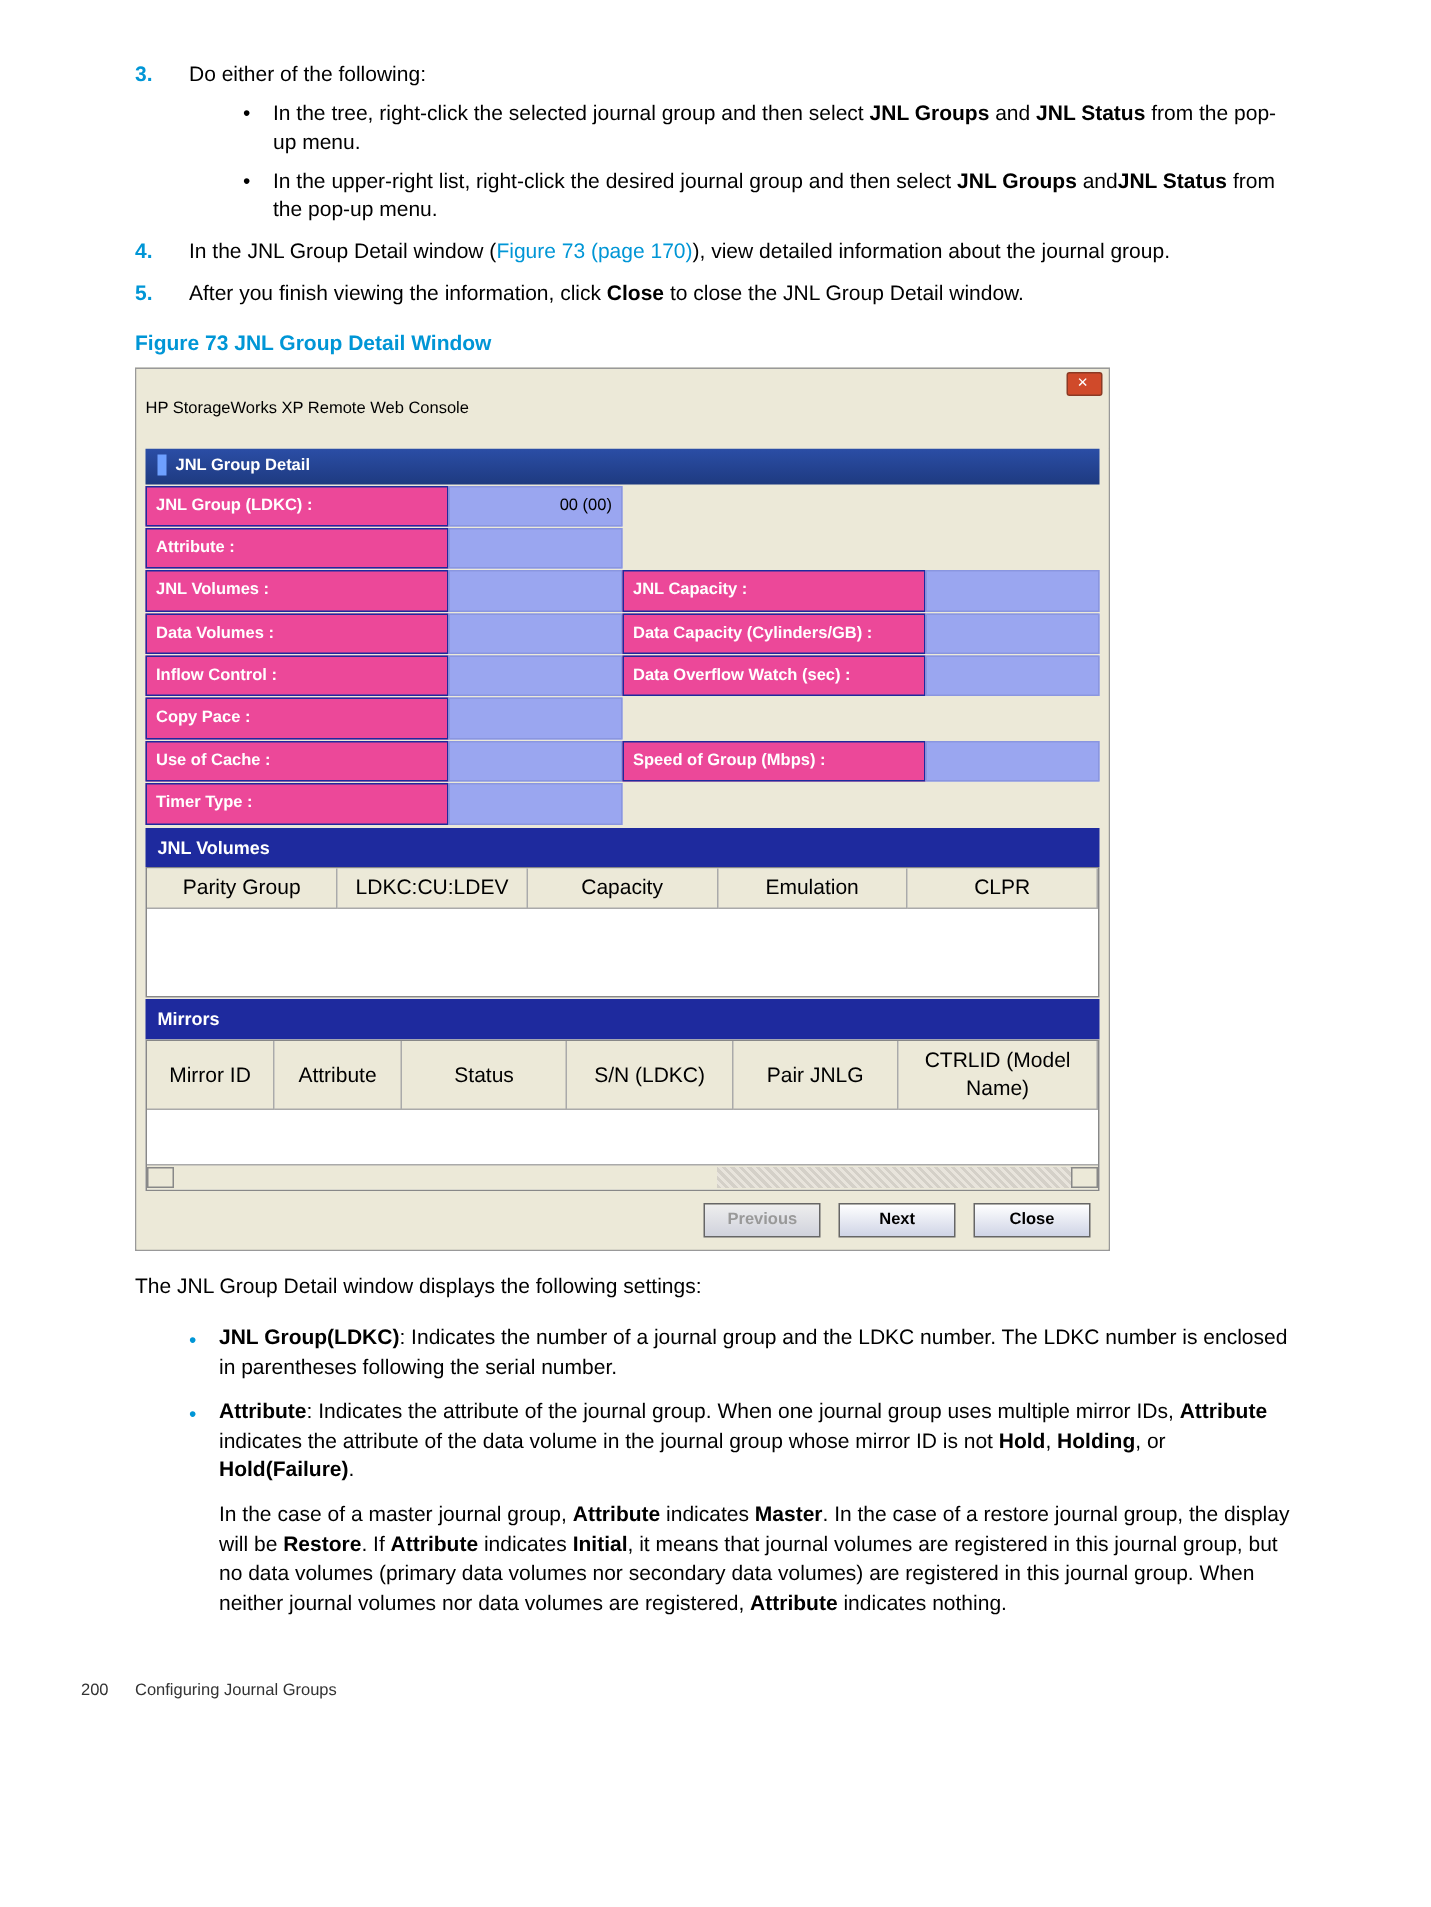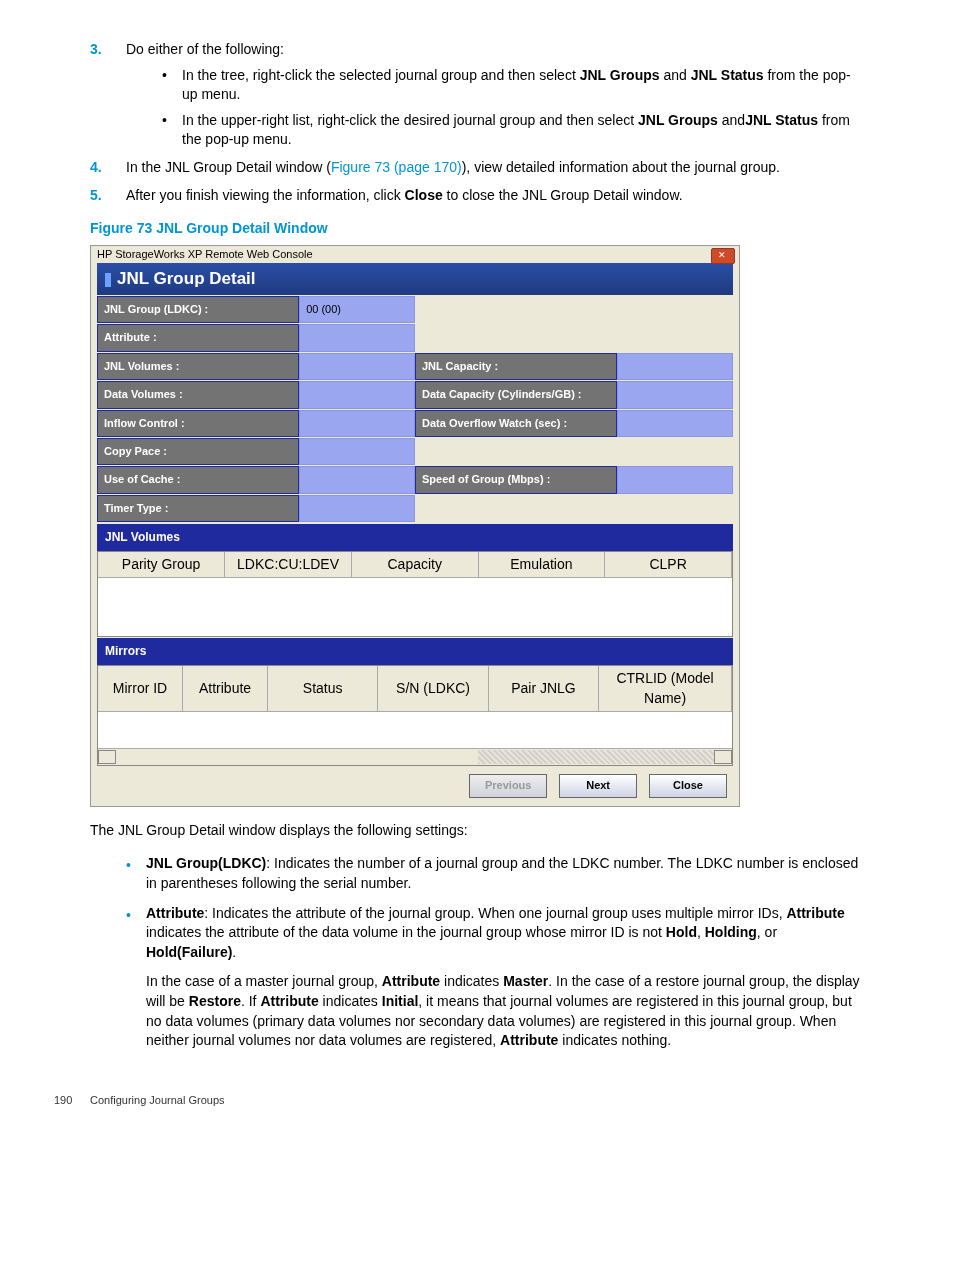--- a/index.html
+++ b/index.html
@@ -25,30 +25,30 @@
   .bold { font-weight: bold; }
   .link { color: #0096d6; }
   .fig-title { color: #0096d6; font-weight: bold; margin: 14px 0 6px 0; display:block;}
   .console-window {
     width: 648px;
     margin-left: 0;
     border: 1px solid #999;
     background: #ece9d8;
     font-family: "Trebuchet MS", Arial, sans-serif;
   }
-  .console-title { font-size: 11px; padding: 1px 6px; background: #ece9d8; position: relative; }
+  .console-title { font-size: 11px; padding: 19px 6px; background: #ece9d8; position: relative; }
   .close-x { position: absolute; right: 4px; top: 2px; width: 22px; height: 14px; background: #d04a2a; border:1px solid #8b3a24; border-radius:2px;}
   .close-x:after{content:"✕"; color:#fff; font-size:9px; position:absolute; left:6px; top:0;}
   .console-body { background: #ece9d8; padding: 0 6px 6px 6px; }
-  .section-hdr { background: linear-gradient(#2b4ea6,#1e3a80); color:#fff; font-weight:bold; font-size:17px; padding:4px 8px; margin-bottom:0;}
+  .section-hdr { background: linear-gradient(#2b4ea6,#1e3a80); color:#fff; font-weight:bold; font-size:11px; padding:4px 8px; margin-bottom:0;}
   .section-hdr .bar { display:inline-block; width:6px; height:14px; background:#6ea0ff; margin-right:6px; vertical-align:middle;}
   .info-grid { width:100%; border-collapse:separate; border-spacing:0 1px; }
   .info-grid td { font-size:11px; padding:5px 6px; }
-  .lbl { background:#737373; color:#fff; font-weight:bold; width:150px; border:1px solid #1e2a9e;}
-  .val { background:#9aa6f0; color:#000; width:80px; text-align:left; border:1px solid #8a96e0;}
+  .lbl { background:#ec4899; color:#fff; font-weight:bold; width:150px; border:1px solid #1e2a9e;}
+  .val { background:#9aa6f0; color:#000; width:80px; text-align:right; border:1px solid #8a96e0;}
   .jnlvol-hdr, .mirrors-hdr { background:#1e2a9e; color:#fff; font-weight:bold; font-size:12px; padding:5px 8px; margin-top:1px;}
   .tbl-wrap { background:#fff; border:1px solid #888; }
   .tbl { width:100%; border-collapse:collapse; table-layout:fixed;}
   .tbl th { background:#ece9d8; font-size:14px; font-weight:normal; padding:3px 4px; border-right:1px solid #aaa; border-bottom:1px solid #aaa;}
   .tbl-body { height:58px; background:#fff;}
   .tbl-body-m { height:36px; background:#fff;}
   .scrollbar { height:16px; background:#ece9d8; border-top:1px solid #aaa; position:relative;}
   .scrollbar .thumb{position:absolute; right:18px; left:380px; top:1px; bottom:1px; background:repeating-linear-gradient(45deg,#d4d0c8,#d4d0c8 2px,#e8e4dc 2px,#e8e4dc 4px);}
   .scrollbar .arrow{position:absolute; top:1px; bottom:1px; width:16px; background:#ece9d8; border:1px solid #888;}
   .scrollbar .arrow.l{left:0;} .scrollbar .arrow.r{right:0;}
@@ -196,15 +196,15 @@
   </li>
   <li>
     <span class="bold">Attribute</span><span>: Indicates the attribute of the journal group. When one journal group uses multiple mirror IDs, </span><span class="bold">Attribute</span><span> indicates the attribute of the data volume in the journal group whose mirror ID is not </span><span class="bold">Hold</span><span>, </span><span class="bold">Holding</span><span>, or </span><span class="bold">Hold(Failure)</span><span>.</span>
     <p style="margin:10px 0 0 0;">
       <span>In the case of a master journal group, </span><span class="bold">Attribute</span><span> indicates </span><span class="bold">Master</span><span>. In the case of a restore journal group, the display will be </span><span class="bold">Restore</span><span>. If </span><span class="bold">Attribute</span><span> indicates </span><span class="bold">Initial</span><span>, it means that journal volumes are registered in this journal group, but no data volumes (primary data volumes nor secondary data volumes) are registered in this journal group. When neither journal volumes nor data volumes are registered, </span><span class="bold">Attribute</span><span> indicates nothing.</span>
     </p>
   </li>
 </ul>
 
 <div class="footer">
-  <span class="pagenum">190</span>
+  <span class="pagenum">200</span>
   <span>Configuring Journal Groups</span>
 </div>
 
 </body></html>

